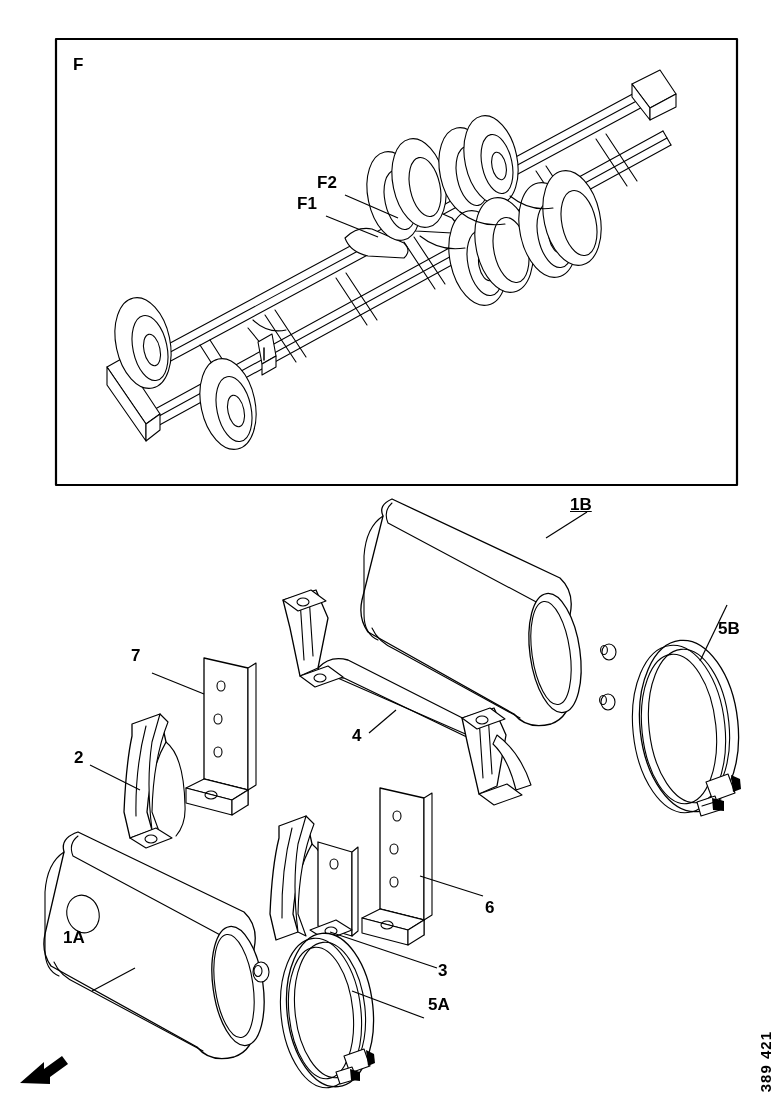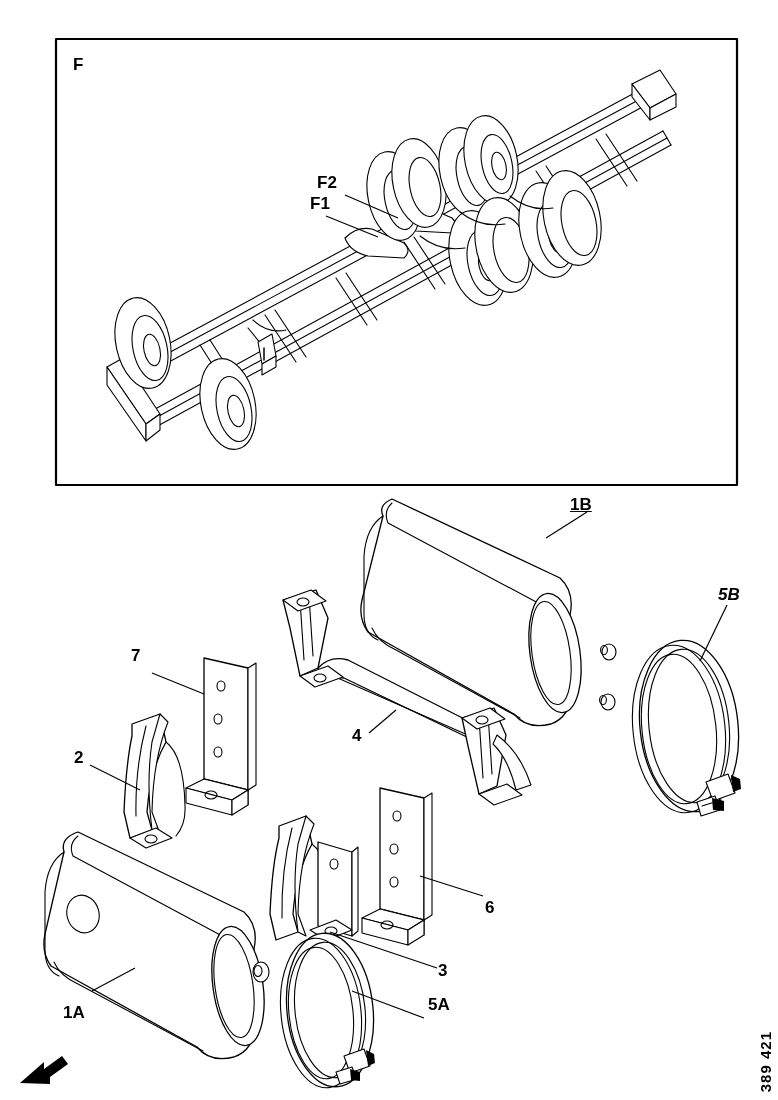--- a/index.html
+++ b/index.html
@@ -311,28 +311,28 @@
     <path class="leader" d="M437,968 L330,932"></path>
     <path class="leader" d="M424,1018 L352,991"></path>
     <path class="leader" d="M92,991 L135,968"></path>
 
     <g>
       <path class="blk" d="M20,1083 L44,1062 L44,1069 L62,1056 L68,1064 L50,1077 L50,1084 Z"></path>
     </g>
   </svg>
 
   <div class="lbl" style="left:73px;  top:56px;">F</div>
-  <div class="lbl" style="left:297px; top:195px;margin-left:13px;">F1</div>
+  <div class="lbl" style="left:297px; top:195px;">F1</div>
   <div class="lbl" style="left:317px; top:174px;">F2</div>
 
-  <div class="lbl" style="left:63px;  top:1004px;">1A</div>
+  <div class="lbl" style="left:63px;  top:929px;">1A</div>
   <div class="lbl" style="left:570px; top:496px;text-decoration:underline;">1B</div>
   <div class="lbl" style="left:74px;  top:749px;">2</div>
   <div class="lbl" style="left:438px; top:962px;">3</div>
   <div class="lbl" style="left:352px; top:727px;">4</div>
   <div class="lbl" style="left:428px; top:996px;">5A</div>
-  <div class="lbl" style="left:718px; top:586px;font-style:italic;">5B</div>
+  <div class="lbl" style="left:718px; top:620px;">5B</div>
   <div class="lbl" style="left:485px; top:899px;">6</div>
   <div class="lbl" style="left:131px; top:647px;">7</div>
 
   <div id="drawing-number">389 421</div>
 
 </div>
 
 </body></html>

